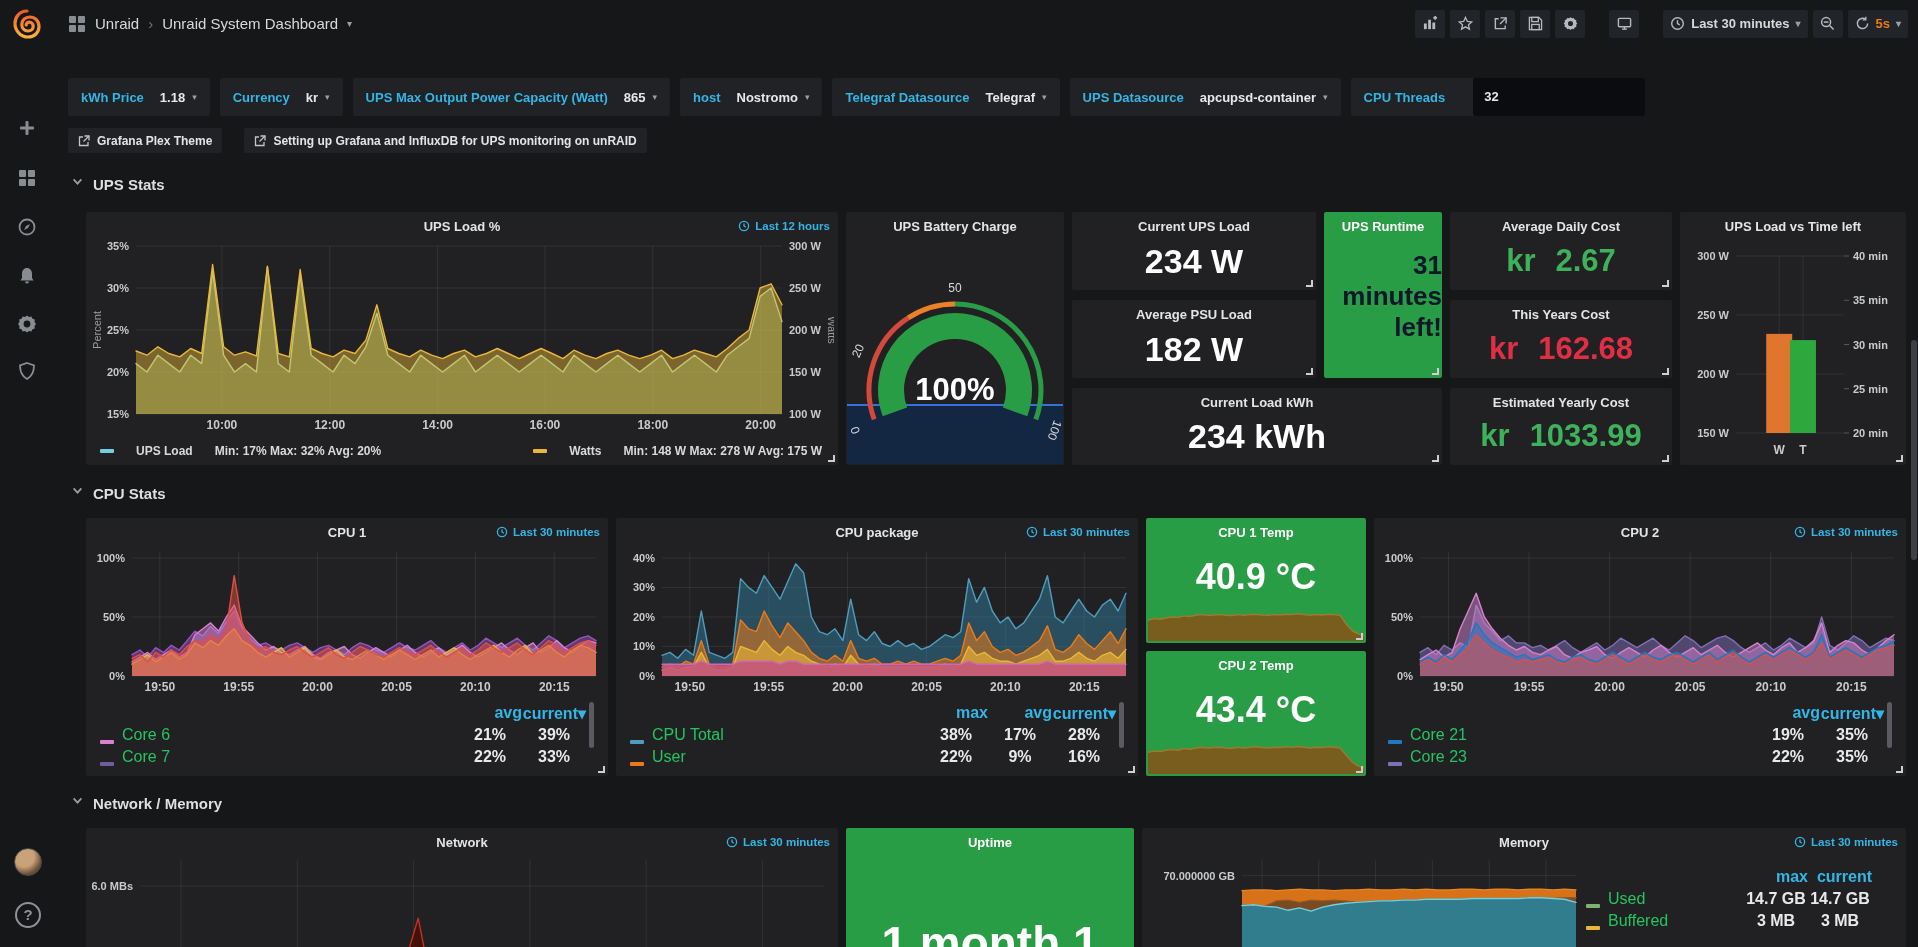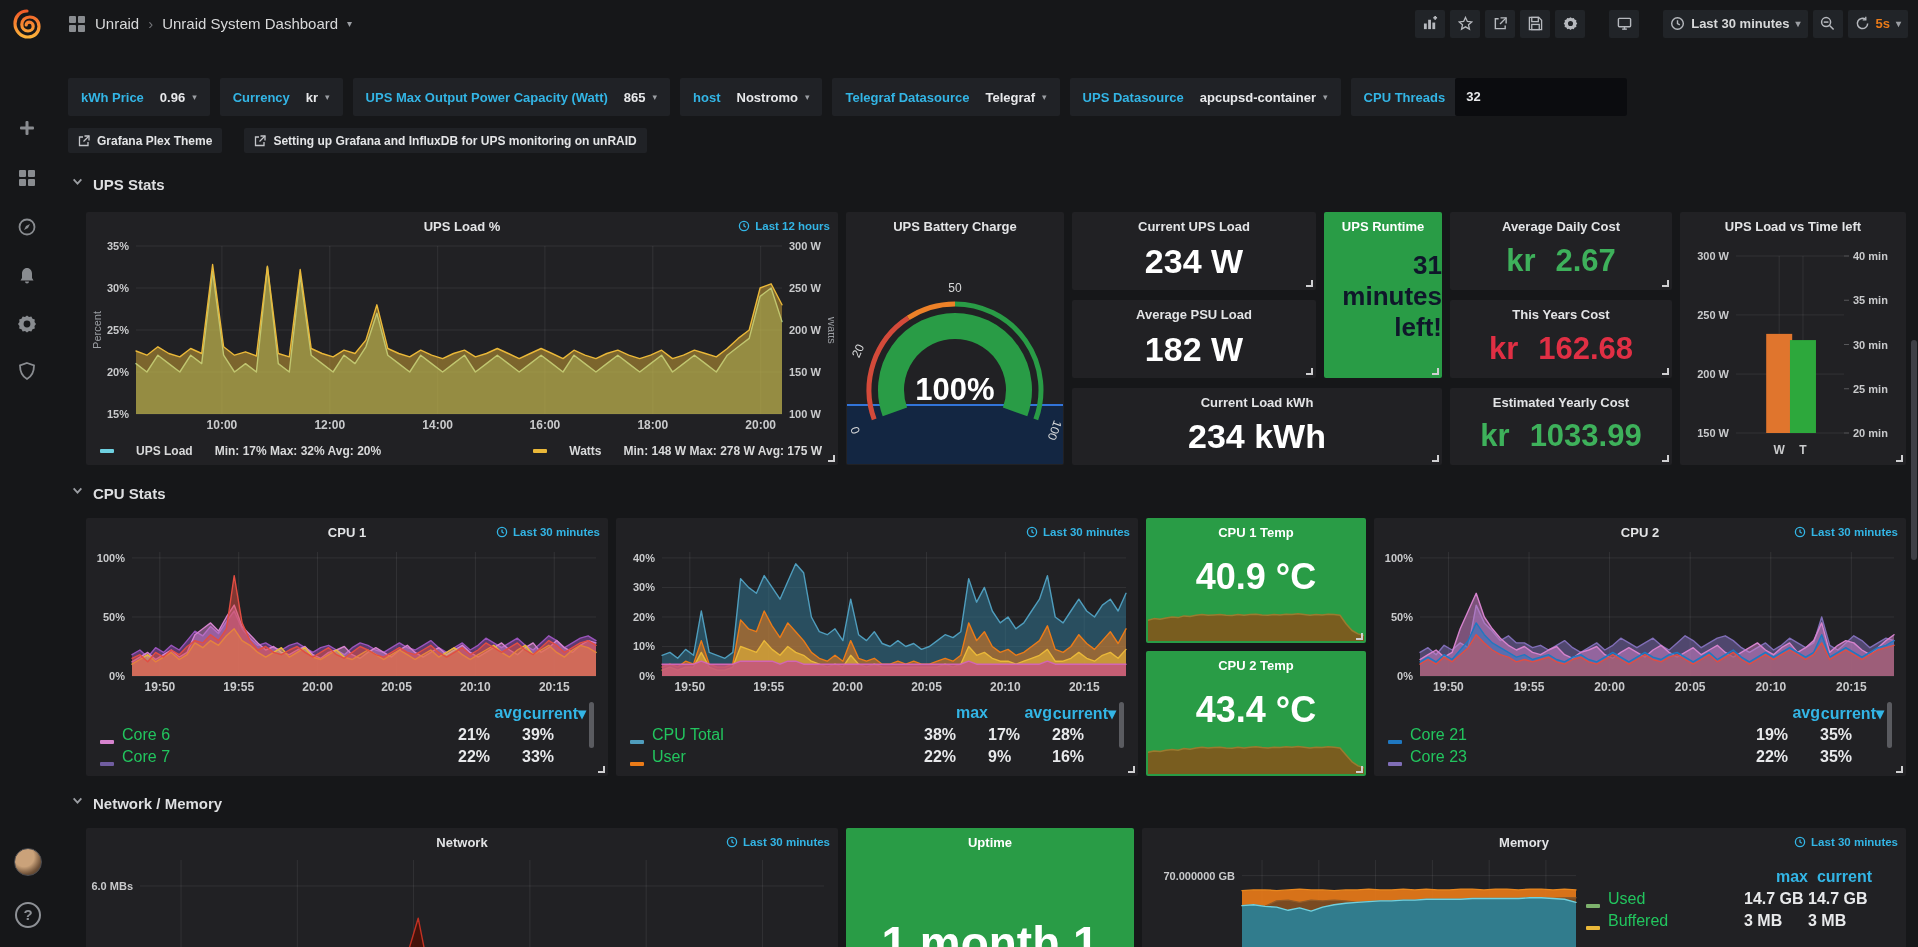--- a/index.html
+++ b/index.html
@@ -24,21 +24,21 @@
   .tb-btn svg{width:15px;height:15px}
   .tb-gap{width:14px}
   .tb-text{font-size:13px;color:#d8d9da;font-weight:bold}
   .orange{color:#eb7b18}
   
   .var-row{position:absolute;left:68px;top:78px;display:flex;gap:10px;z-index:10}
   .var-pill{height:38px;background:#202226;display:flex;align-items:center;padding:0 13px;border-radius:2px}
   .var-label{color:#33b5e5;font-weight:bold;font-size:13px}
   .var-value{color:#e7e8ea;font-weight:bold;font-size:13px;margin-left:16px}
   .var-caret{color:#9b9ea3;font-size:9px;margin-left:7px}
-  .var-input{background:#0b0c0f;color:#e7e8ea;font-weight:bold;margin-left:10px;height:38px;line-height:38px;padding:0 11px;width:172px;border-radius:2px}
+  .var-input{background:#0b0c0f;color:#e7e8ea;font-weight:bold;margin-left:28px;height:38px;line-height:38px;padding:0 11px;width:172px;border-radius:2px}
   .link-row{position:absolute;left:68px;top:128px;display:flex;gap:22px;z-index:10}
   .dash-link{height:25px;background:#202226;border-radius:2px;display:flex;align-items:center;gap:7px;padding:0 10px;font-weight:bold;font-size:12px;color:#e3e4e6}
   .dash-link svg{width:12px;height:12px;color:#c3c5c9}
   
   .sec-head{position:absolute;left:72px;display:flex;align-items:flex-start;gap:10px;font-size:15px;font-weight:bold;color:#dedfe1;z-index:5}
   .sec-head svg{width:11px;height:11px;color:#9b9ea3}
   
   .panel{position:absolute;background:#212124;border-radius:2px;z-index:5}
   .panel::after{content:"";position:absolute;right:3px;bottom:3px;width:5px;height:5px;border-right:2px solid #cfcfd1;border-bottom:2px solid #cfcfd1}
   .panel.green{background:#299c46}
@@ -57,21 +57,21 @@
   
   .legend-row{position:absolute;left:14px;right:16px;bottom:7px;display:flex;justify-content:space-between;font-size:12px;font-weight:bold;color:#d8d9da}
   .leg-entry{display:flex;align-items:center;gap:22px}
   .sw{display:inline-block;width:14px;height:4px;border-radius:1px}
   .leg-stats{color:#d8d9da;font-weight:bold}
   
   .lt{position:absolute;font-size:16px}
   .lt-h,.lt-r{display:grid;align-items:center;height:22px}
   .lt-h span{color:#33b5e5;font-weight:bold;text-align:right}
   .lt-name{display:flex;align-items:flex-end;gap:8px;color:#22c55e;text-align:left !important}
-  .lt-val{text-align:left;font-weight:bold;color:#e8e9eb}
+  .lt-val{text-align:center;font-weight:bold;color:#e8e9eb}
   .lt-sb{position:absolute;right:-8px;top:0;width:5px;height:46px;border-radius:3px;background:#5a5b60}
   
   .blue-zone{position:absolute;left:1px;right:1px;top:76%;bottom:1px;background:#132642;border-top:2px solid #3274d9;z-index:1}
   .gauge-wrap{position:absolute;left:0;top:0;right:0;bottom:0;z-index:2}
   .gauge-val{position:absolute;left:0;right:0;top:160px;text-align:center;font-size:31px;font-weight:bold;color:#fff;z-index:3}
   
   .uptime-val{position:absolute;left:0;right:0;top:88px;text-align:center;font-size:46px;font-weight:bold;color:#fff;white-space:nowrap}
   
   .pg-scroll{position:absolute;right:1px;top:340px;width:6px;height:220px;background:#3f4046;border-radius:3px;z-index:40}
 </style>
@@ -208,21 +208,21 @@
         </svg>
       <span class="tb-text orange">5s</span>
       <span class="caret">▾</span>
     </div>
   </div>
 </div>
 
 <div class="var-row">
   <div class="var-pill">
     <span class="var-label">kWh Price</span>
-    <span class="var-value">0.96</span>
+    <span class="var-value">1.18</span>
     <span class="var-caret">▾</span>
   </div>
   <div class="var-pill">
     <span class="var-label">Currency</span>
     <span class="var-value">kr</span>
     <span class="var-caret">▾</span>
   </div>
   <div class="var-pill">
     <span class="var-label">UPS Max Output Power Capacity (Watt)</span>
     <span class="var-value">865</span>
@@ -493,20 +493,21 @@
       <div class="lt-r" style="grid-template-columns: 1fr 64px 64px;">
         <span class="lt-name"><i class="sw" style="background: rgb(112, 93, 160);"></i>Core 7</span>
         <span class="lt-val">22%</span>
         <span class="lt-val">33%</span>
       </div>
       <div class="lt-sb"></div>
     </div>
 </div>
 
 <div class="panel" style="left:616px;top:518px;width:522px;height:258px">
+  <div class="p-title">CPU package</div>
   <div class="time-note">
     <svg viewBox="0 0 12 12" fill="none" stroke="currentColor" stroke-width="1.3">
         <circle cx="6" cy="6" r="4.6"></circle>
         <path d="M6 3.4 V6 L7.8 7.2"></path>
       </svg>
     <span>Last 30 minutes</span>
   </div>
   <div class="plot" style="top:26px;left:4px;right:4px;height:152px">
       <svg width="514" height="152">
         <line x1="69.84" y1="8" x2="69.84" y2="132" stroke="rgba(255,255,255,0.08)" stroke-width="1"></line>

